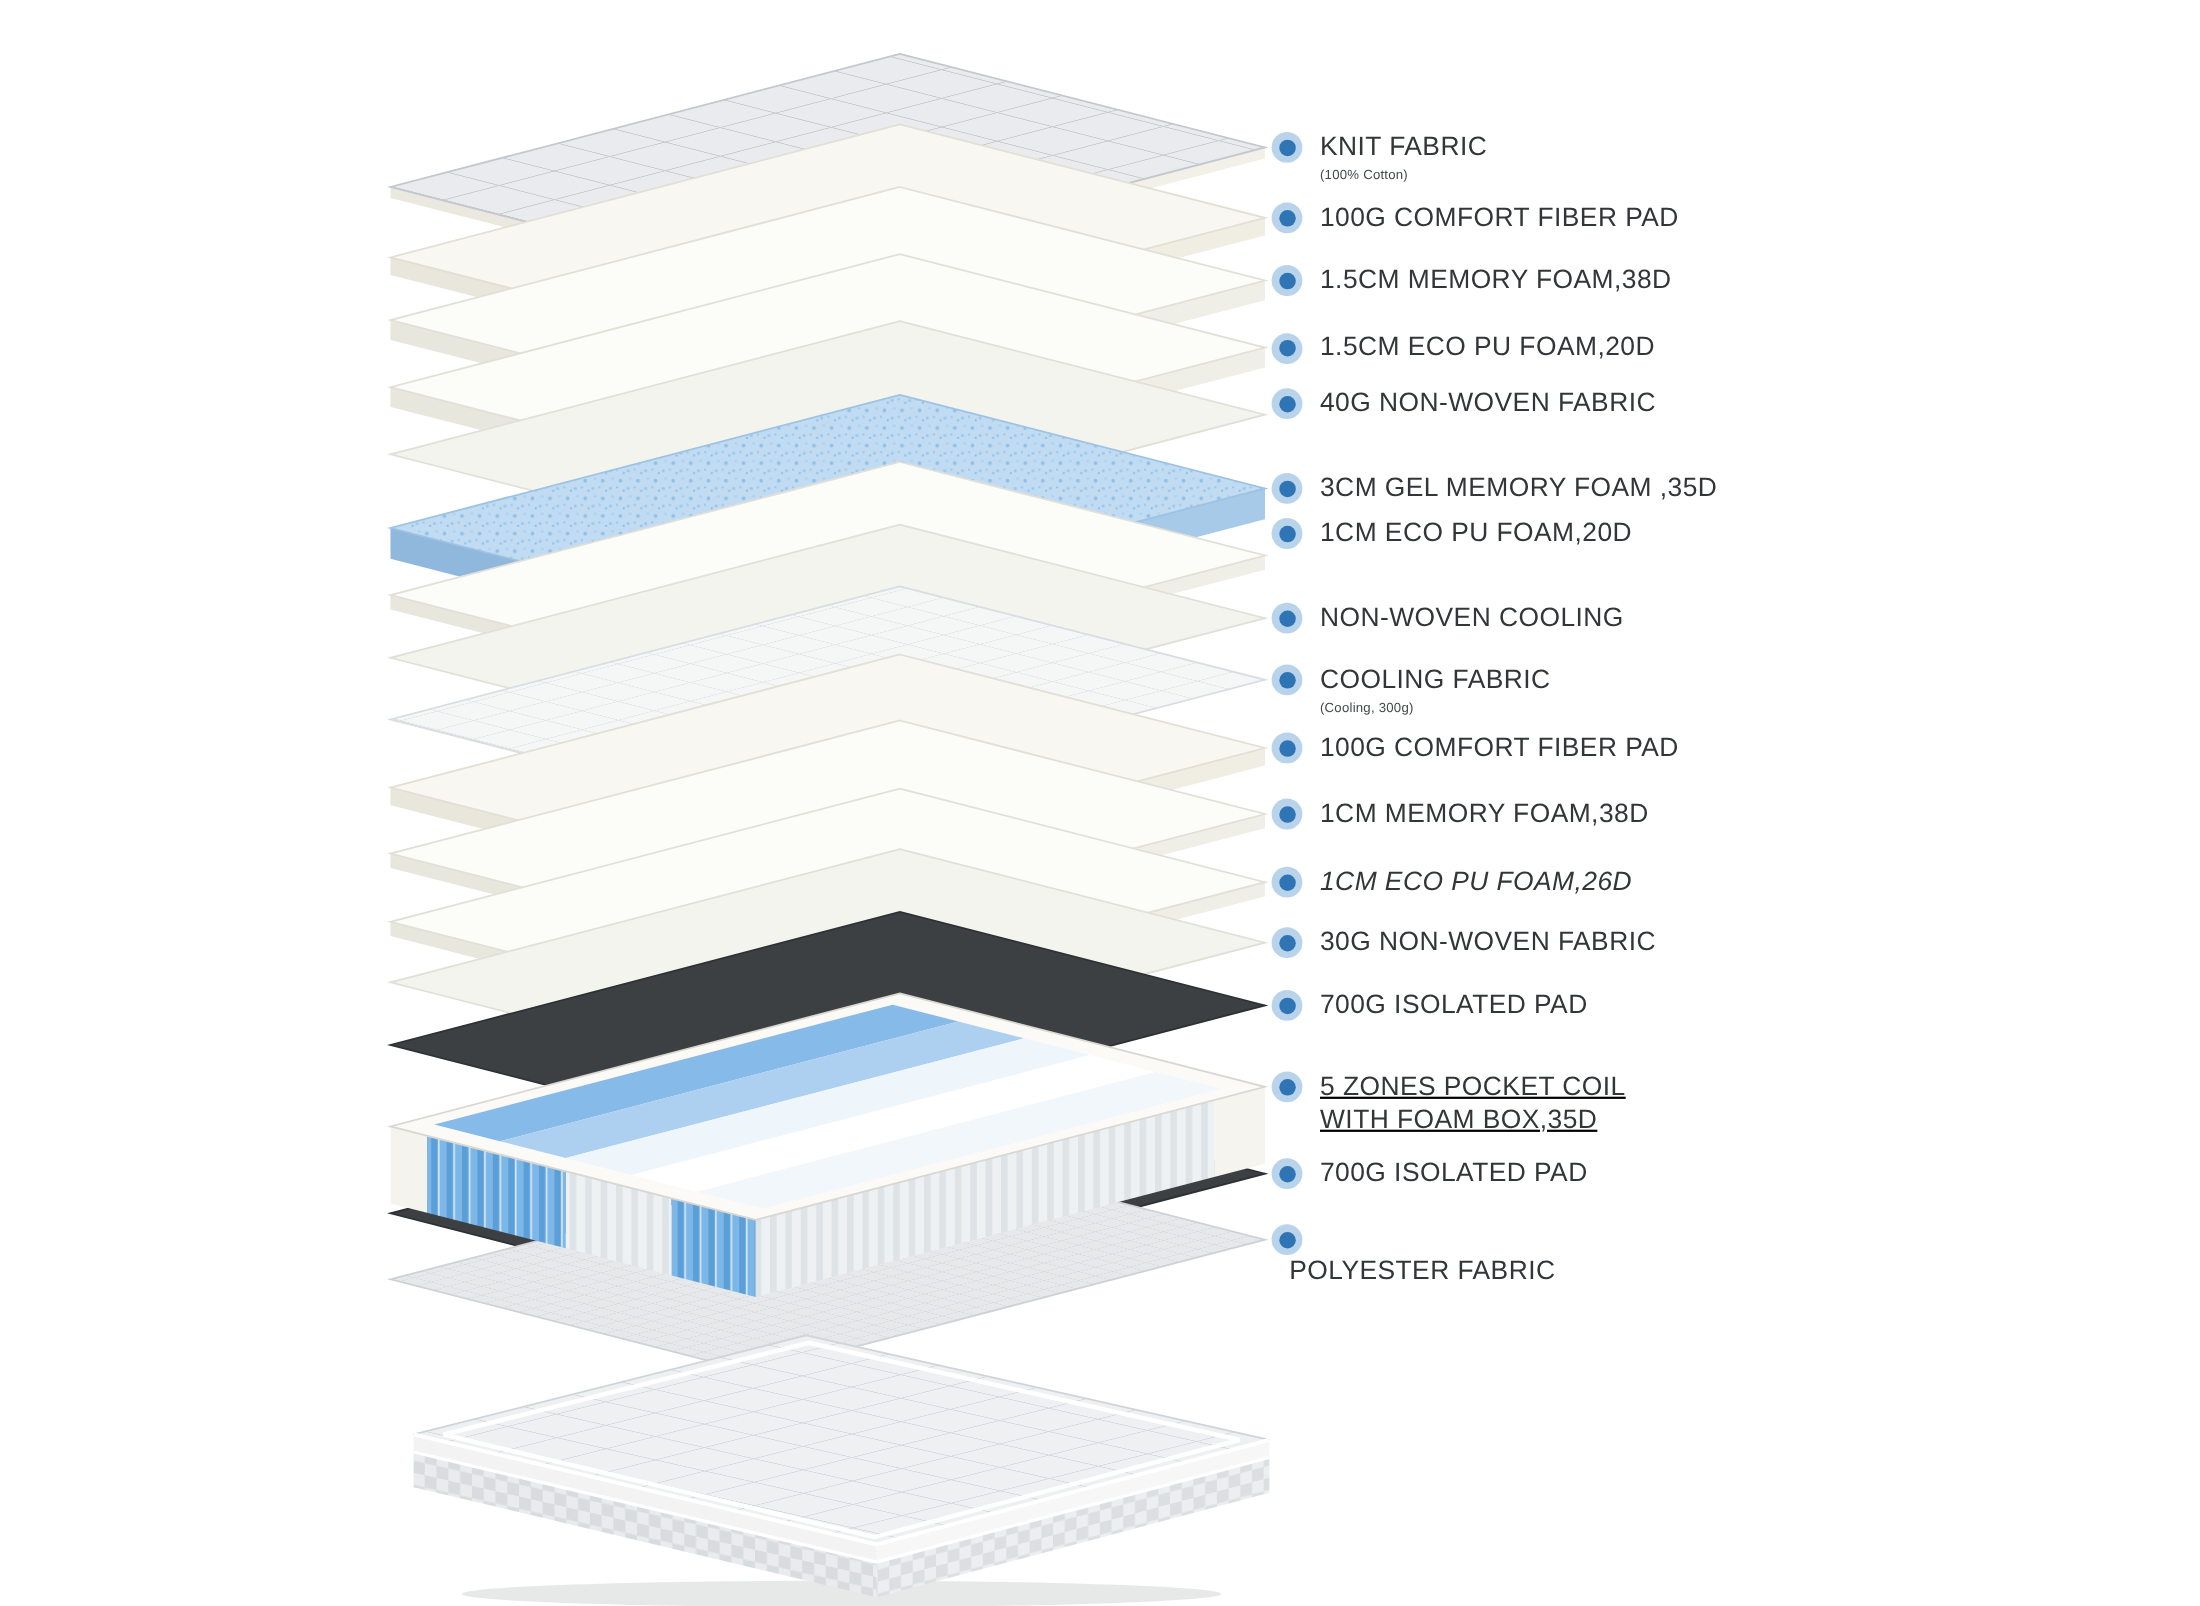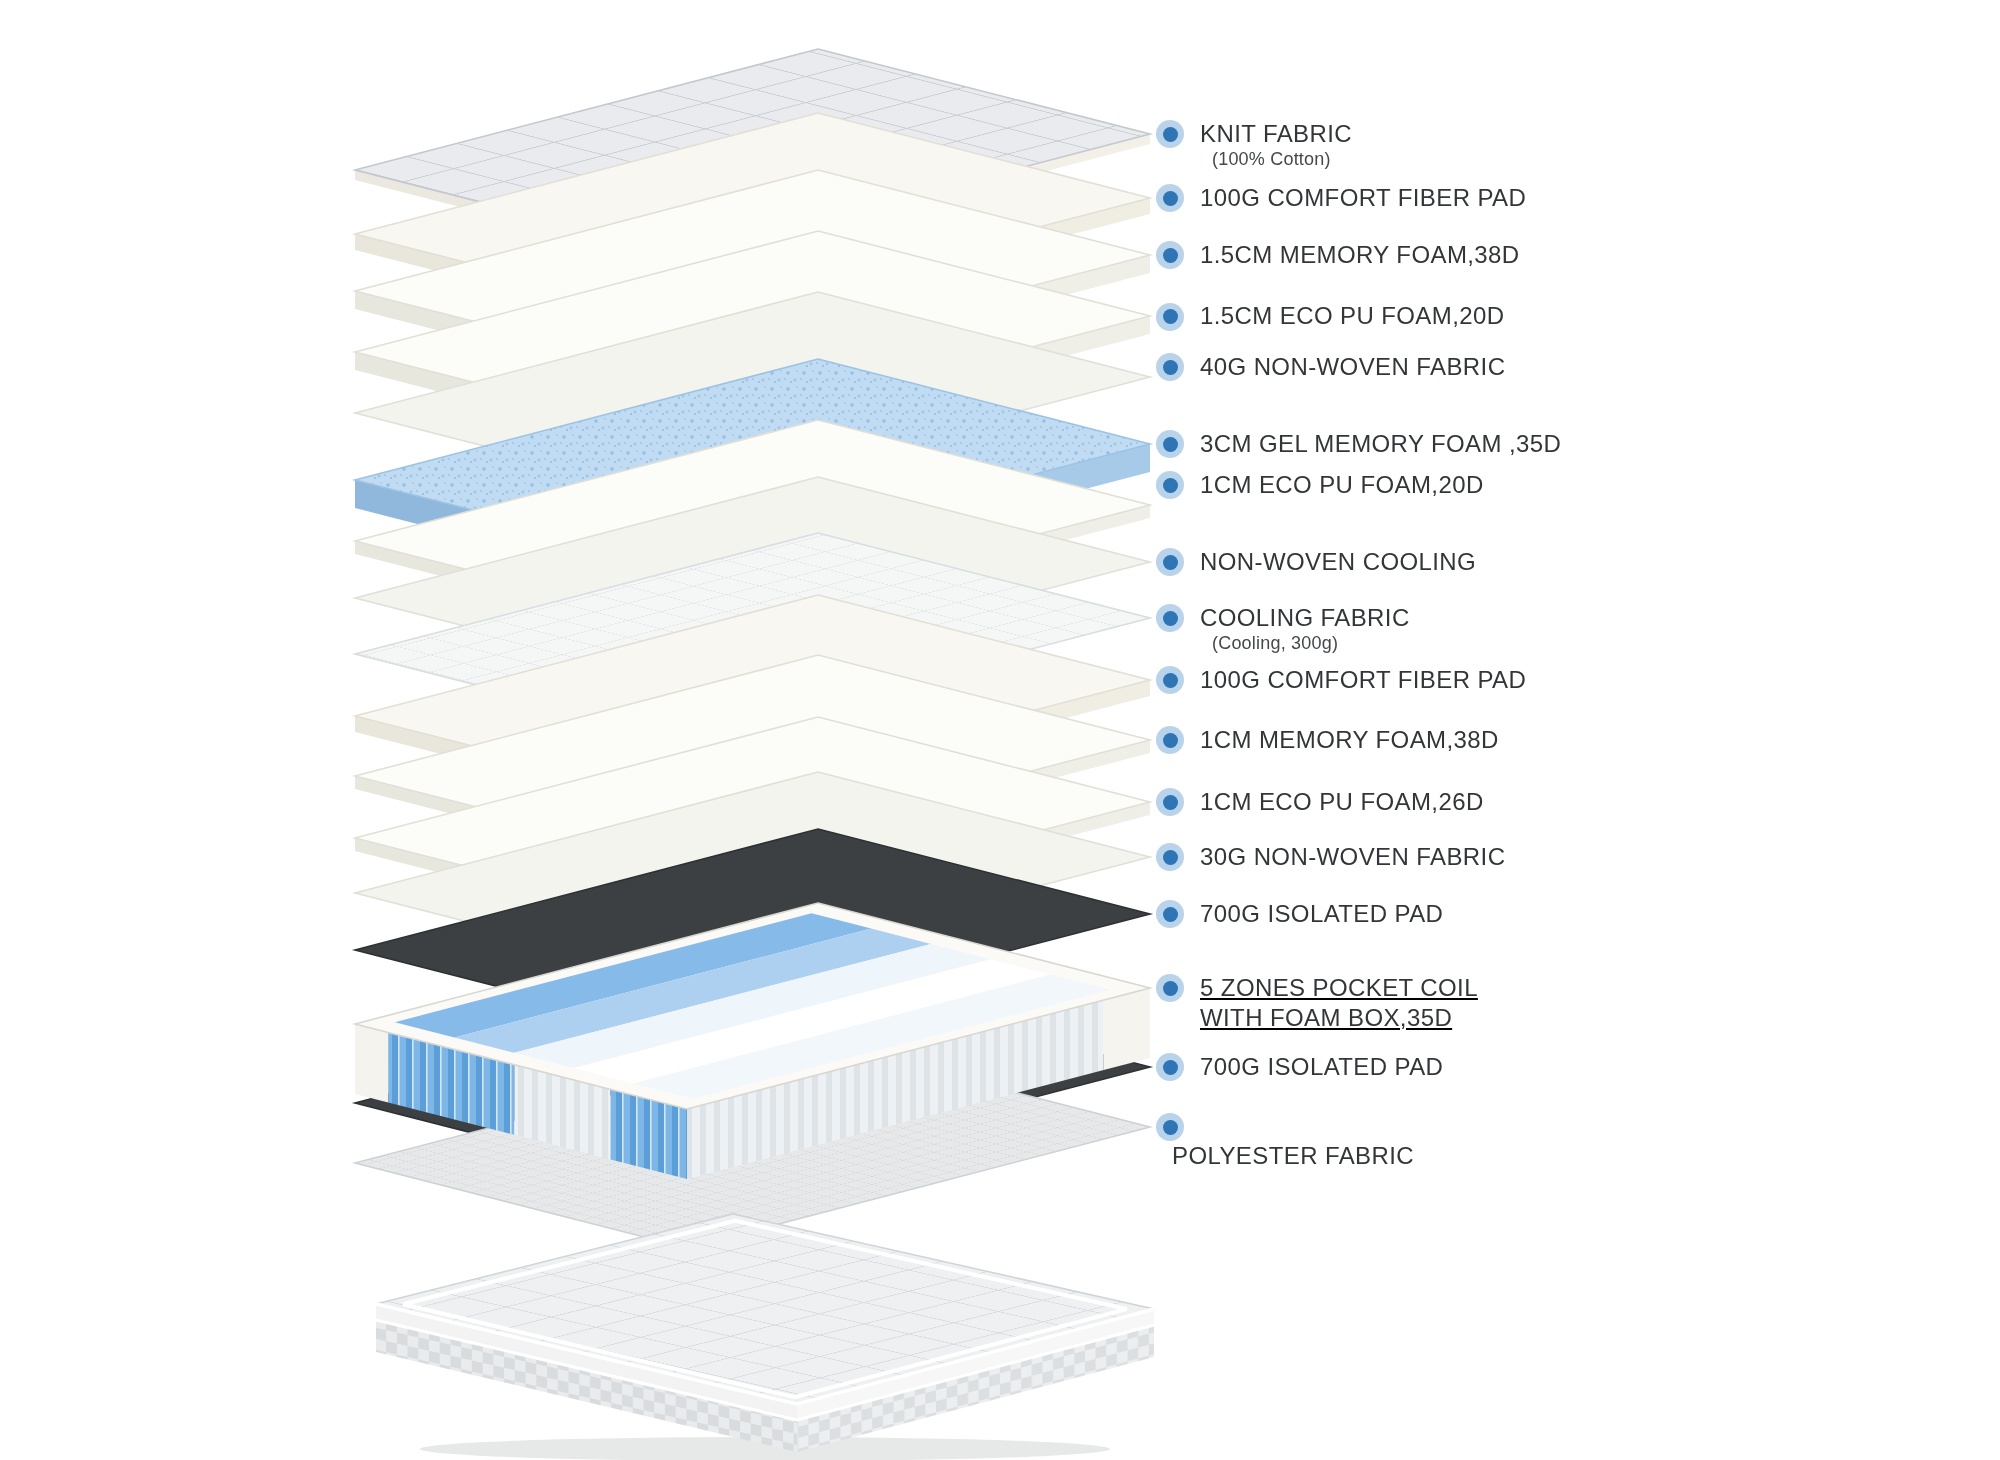--- a/index.html
+++ b/index.html
@@ -6,21 +6,21 @@
   .stage{position:relative;width:2000px;height:1460px;background:#ffffff;overflow:hidden;
          font-family:"Liberation Sans",sans-serif;}
   #diagram{position:absolute;left:0;top:0;}
   #labels{position:absolute;left:0;top:0;width:100%;height:100%;}
   .row{position:absolute;left:1156px;display:flex;align-items:flex-start;}
   .dot{width:28px;height:28px;border-radius:50%;background:#b9d3ea;flex:0 0 auto;position:relative;margin-top:1px;}
   .dot i{position:absolute;left:50%;top:50%;width:15px;height:15px;margin:-7.5px 0 0 -7.5px;
          border-radius:50%;background:#2f74b5;display:block;}
   .lbl{margin-left:16px;max-width:360px;}
   .l1{font-size:24px;line-height:30px;color:#333639;letter-spacing:.4px;white-space:nowrap;}
-  .l2{font-size:18px;line-height:20px;color:#45494d;letter-spacing:.2px;margin-left:12px;}
+  .l2{font-size:12px;line-height:20px;color:#45494d;letter-spacing:.2px;}
   .l1:empty,.l2:empty{display:none;}
 </style>
 </head>
 <body>
 
 <div class="stage">
   <svg id="diagram" width="2000" height="1460" viewBox="0 0 2000 1460">
     <defs>
       <pattern id="quilt" width="52" height="52" patternUnits="userSpaceOnUse" patternTransform="matrix(0.969,0.248,-0.967,0.253,0,0)">
         <rect width="52" height="52" fill="#e9ebee"></rect>
@@ -244,21 +244,21 @@
         </div>
       </div>
       <div class="row" style="top: 725px;">
         <span class="dot">
           <i></i>
         </span>
         <div class="lbl">
           <div class="l1">1CM MEMORY FOAM,38D</div>
         </div>
       </div>
-      <div class="row" style="top: 787px;">
+      <div class="row" style="top: 787px; font-style: italic;">
         <span class="dot">
           <i></i>
         </span>
         <div class="lbl">
           <div class="l1">1CM ECO PU FOAM,26D</div>
         </div>
       </div>
       <div class="row" style="top: 842px;">
         <span class="dot">
           <i></i>

